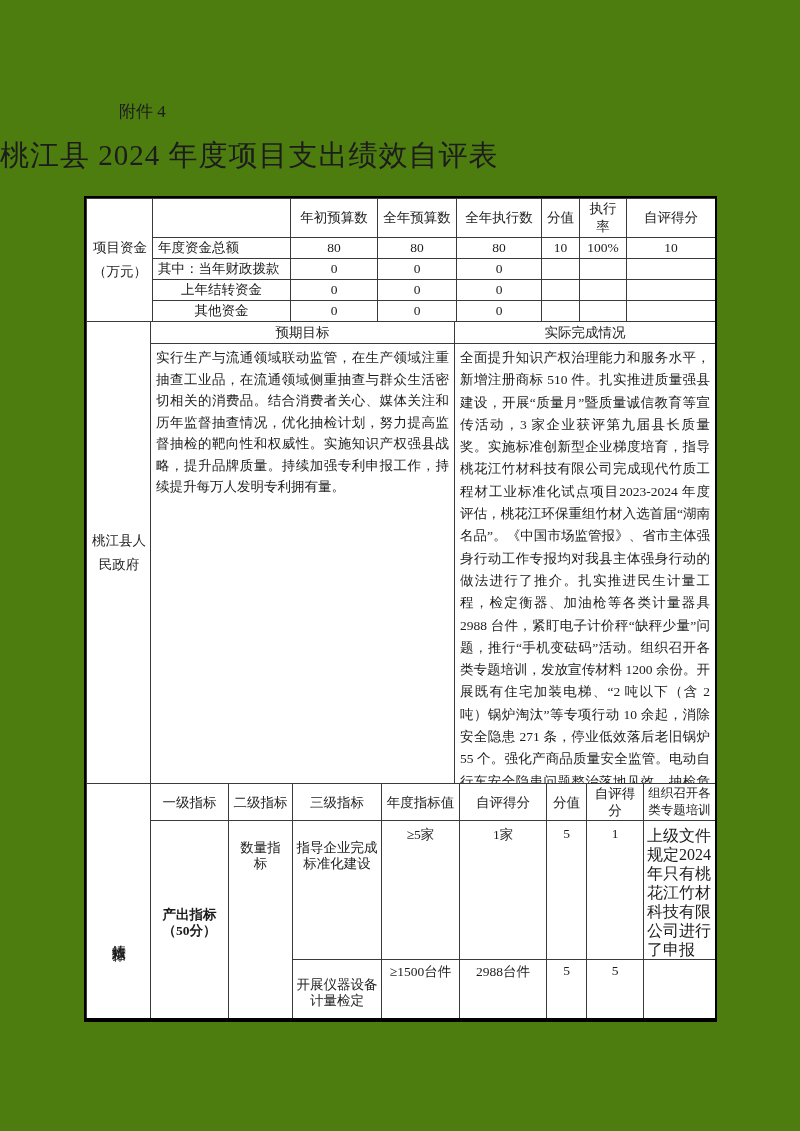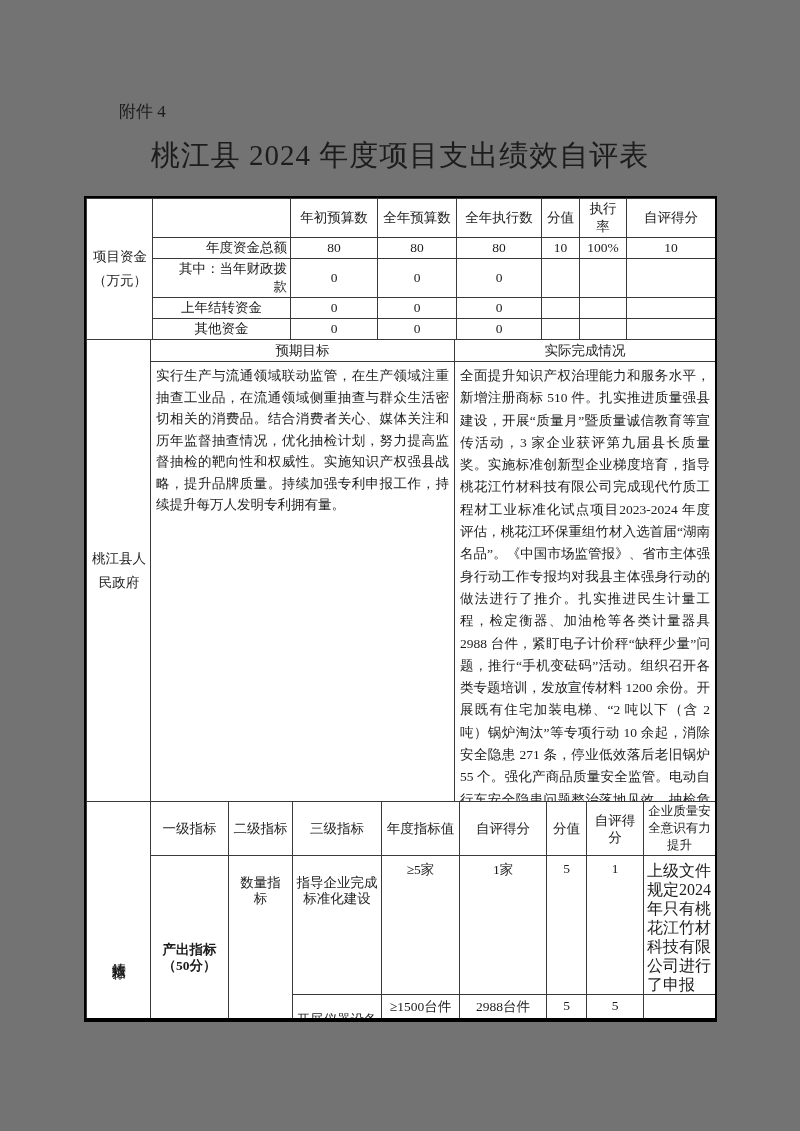--- a/index.html
+++ b/index.html
@@ -1,30 +1,30 @@
 <!DOCTYPE html>
 <html><head>
 <meta charset="utf-8">
 <style>
   html,body{margin:0;padding:0;background:#fff;}
-  .page{position:relative;width:800px;height:1131px;background:#737373;overflow:hidden;
+  .page{position:relative;width:800px;height:1131px;background:#4d7c0f;overflow:hidden;
         font-family:"Liberation Serif","DejaVu Serif",serif;color:#1c1c1c;}
   .attachment{position:absolute;left:119px;top:100px;font-size:17px;}
-  .title{position:absolute;left:0;top:136px;width:800px;margin:0;text-align:center;
+  .title{position:absolute;left:0;top:136px;width:800px;margin:0;
          font-size:29px;font-weight:500;letter-spacing:1px;}
   .table-wrap{position:absolute;left:84px;top:196px;width:633px;height:826px;
               border:2px solid #000;border-bottom:4px solid #000;overflow:hidden;
               box-sizing:border-box;background:#fff;}
   table{border-collapse:collapse;table-layout:fixed;width:629px;}
   table + table{margin-top:-1px;}
   td,th{border:1px solid #3a3a3a;font-size:13.5px;font-weight:normal;
         padding:1px 3px;text-align:center;vertical-align:middle;
         overflow:hidden;box-sizing:border-box;}
   .h22{height:22px;} .h16{height:16px;} .h20{height:20px;}
-  .lft{text-align:right;padding-left:22px;font-family:Liberation Mono, monospace;}
+  .lft{text-align:left;padding-left:5px;font-family:Liberation Mono, monospace;}
   .sec-label{line-height:24px;margin-left:32px;}
   .sec-label .inner{width:60px;margin:0 auto;}
   .jtext{text-align:justify;vertical-align:top;padding:3px 5px 0 5px;margin-top:8px;}
   .jtext .clip{height:436px;overflow:hidden;}
   .exp{line-height:21.5px;} .act{line-height:22.3px;}
   .ih{height:34px;line-height:17px;}
   .rowA td{height:128px;vertical-align:top;padding-top:5px;}
   .rowB td{height:40px;vertical-align:top;padding-top:3px;}
   .mid{vertical-align:middle !important;padding-top:1px !important;font-weight:bold;}
   .wrap2{margin:14px auto;line-height:16px;}
@@ -154,21 +154,21 @@
                 <div class="vlabel">绩效指标</div>
               </div>
         </td>
         <th class="ih">一级指标</th>
         <th class="ih">二级指标</th>
         <th class="ih">三级指标</th>
         <th class="ih">年度指标值</th>
         <th class="ih">自评得分</th>
         <th class="ih">分值</th>
         <th class="ih">自评得分</th>
-        <th class="ih" style="font-size:12.5px">企业质量安全意识有力提升</th>
+        <th class="ih" style="font-size:12.5px">组织召开各类专题培训</th>
       </tr>
       <tr class="rowA">
         <td rowspan="2" class="mid">
               <div class="wrap2 w64">产出指标（50分）</div>
             </td>
         <td rowspan="2">
               <div class="wrap2 w48">数量指标</div>
             </td>
         <td>
               <div class="wrap2 w82">指导企业完成标准化建设</div>

